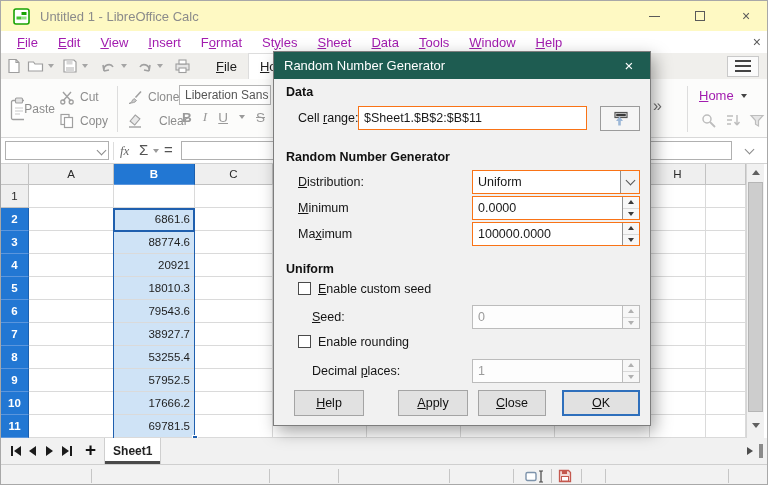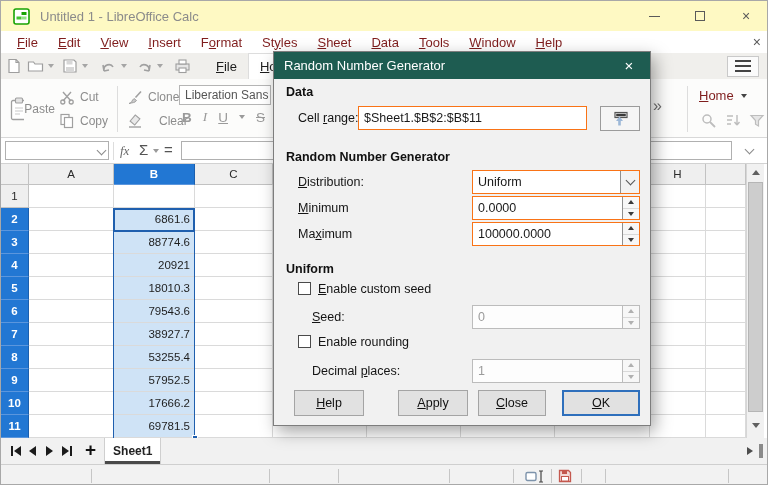--- a/index.html
+++ b/index.html
@@ -13,42 +13,42 @@
   .titlebar{left:0;top:0;width:768px;height:30px;background:#fef9c3;display:flex;align-items:center}
   .app-icon{margin-left:12px;width:17px;height:17px}
   .title-text{margin-left:10px;font-size:13px;color:#8b8b8b}
   .win-controls{margin-left:auto;display:flex;height:100%}
   .winbtn{width:46px;height:100%;display:flex;align-items:center;justify-content:center;color:#5a5a5a;font-size:14px}
   .min-glyph{width:11px;height:1px;background:#5a5a5a}
   .max-glyph{width:10px;height:10px;border:1px solid #5a5a5a}
 
   
   .menubar{left:0;top:30px;width:768px;height:22px;background:#fff;display:flex;align-items:center;padding-left:6px}
-  .menu-item{padding:2px 10px;font-size:13px;color:#7f1d1d;white-space:nowrap}
+  .menu-item{padding:2px 10px;font-size:13px;color:#a21caf;white-space:nowrap}
   .menu-close{margin-left:auto;margin-right:8px;color:#5a5a5a;font-size:14px}
 
   
   .nb1{left:0;top:52px;width:768px;height:26px;background:#f0efec;display:flex;align-items:center}
   .qicon{margin-left:5px;display:flex;align-items:center;gap:1px}
   .qchev{width:0;height:0;border-left:3.5px solid transparent;border-right:3.5px solid transparent;border-top:4px solid #a5a5a5;margin:0 3px}
   .nbtab{font-size:13px;color:#1c1c1c;padding:4px 11px;height:26px;display:flex;align-items:center}
   .nbtab.active{background:#fff;border:1px solid #ddd;border-bottom:none}
   .hamburger{margin-left:auto;margin-right:10px;width:32px;height:21px;border:1px solid #c9c9c9;background:#fbfbfb;
              display:flex;flex-direction:column;justify-content:center;gap:3px;align-items:center}
   .hamburger i{display:block;width:16px;height:2px;background:#444}
 
   
   .nb2{left:0;top:78px;width:768px;height:59px;background:#fcfcfb;border-bottom:1px solid #d8d8d8}
   .tool-lbl{font-size:12px;color:#8c8c8c}
   .vsep{width:1px;background:#ddd}
   .fontbox{background:#fff;border:1px solid #b5b5b5;font-size:12px;color:#555;display:flex;align-items:center;
            padding-left:5px;overflow:hidden;white-space:nowrap}
   .fmt-letter{font-size:13.5px;color:#9a9a9a}
   .chev-sm{width:0;height:0;border-left:3.5px solid transparent;border-right:3.5px solid transparent;border-top:4px solid #9a9a9a}
-  .ctx-label{font-size:13px;color:#7f1d1d}
+  .ctx-label{font-size:13px;color:#a21caf}
 
   
   .formulabar{left:0;top:137px;width:768px;height:26px;background:#fff;border-bottom:1px solid #d2d2d2}
   .namebox,.inputline{background:#fff;border:1px solid #b0b0b0;height:19px}
   .fx{font-size:13px;font-style:italic;color:#6a6a6a;font-family:"Liberation Serif",serif}
   .sigma{font-size:15px;color:#555}
   .equals{font-size:15px;color:#555}
   .chev-dn{width:7px;height:7px;border-right:1.6px solid #8a8a8a;border-bottom:1.6px solid #8a8a8a;transform:rotate(45deg)}
 
   

